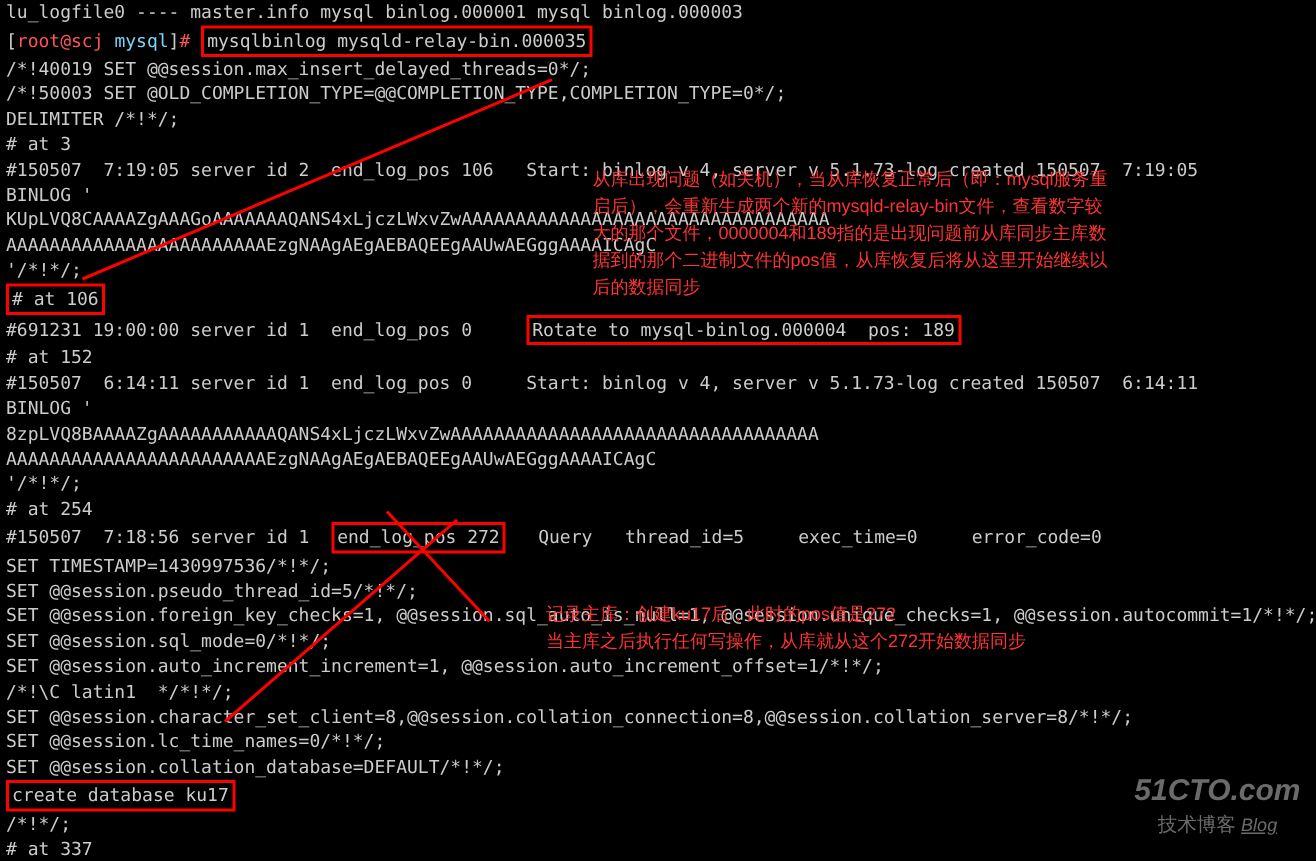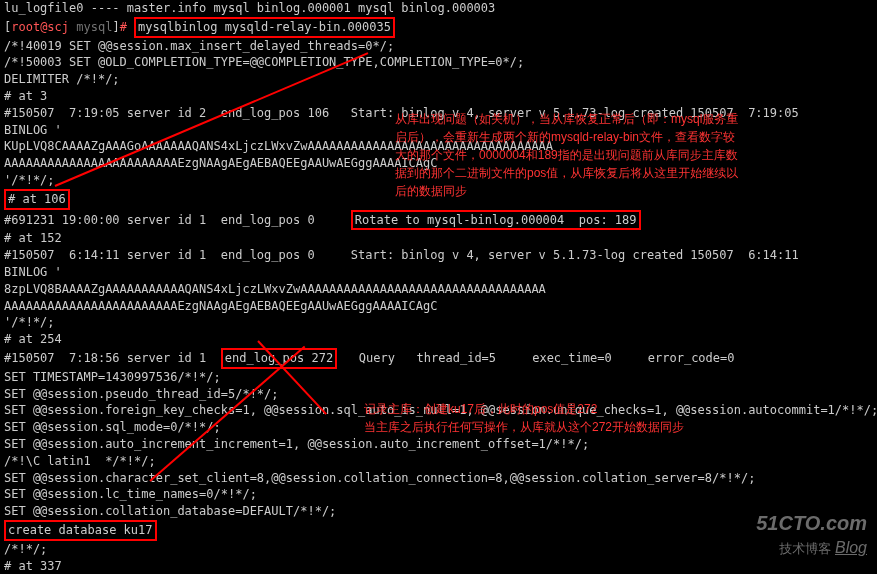--- a/index.html
+++ b/index.html
@@ -10,21 +10,21 @@
       font-size: 12px;
       line-height: 1.4;
       width: 877px;
       height: 574px;
       overflow: hidden;
       position: relative;
       padding: 0 4px;
     }
     .line { white-space: pre; }
     .prompt-user { color: #ff5555; }
-    .prompt-path { color: #737373; }
+    .prompt-path { color: #7dd3fc; }
     .prompt-end { color: #ff5555; }
     .red-box {
       border: 2px solid #ff0000;
       display: inline-block;
       padding: 0 2px;
       text-align: center;
     }
     .annotation {
       position: absolute;
       color: #ff3333;
@@ -37,26 +37,26 @@
       position: absolute;
       border-top: 2px solid #ff0000;
       z-index: 5;
     }
     .watermark {
       position: absolute;
       right: 10px;
       bottom: 15px;
       color: #999;
       font-family: Arial, sans-serif;
-      text-align: right;
+      text-align: center;
       opacity: 0.7;
     }
     .watermark .main { font-size: 20px; font-weight: bold; font-style: italic; }
     .watermark .sub { font-size: 13px; }
-    .watermark .sub .blog { font-size: 16px; font-style: italic; text-decoration: underline; }
+    .watermark .sub .blog { font-size: 12px; font-style: italic; text-decoration: underline; }
   </style>
 </head>
 <body>
 
 <div class="line">lu_logfile0 ---- master.info mysql binlog.000001 mysql binlog.000003</div>
 
 <div class="line">[<span class="prompt-user">root@scj</span> <span class="prompt-path">mysql</span>]<span class="prompt-end">#</span> <span class="red-box">mysqlbinlog mysqld-relay-bin.000035</span></div>
 
 <div class="line">/*!40019 SET @@session.max_insert_delayed_threads=0*/;</div>
 <div class="line">/*!50003 SET @OLD_COMPLETION_TYPE=@@COMPLETION_TYPE,COMPLETION_TYPE=0*/;</div>

